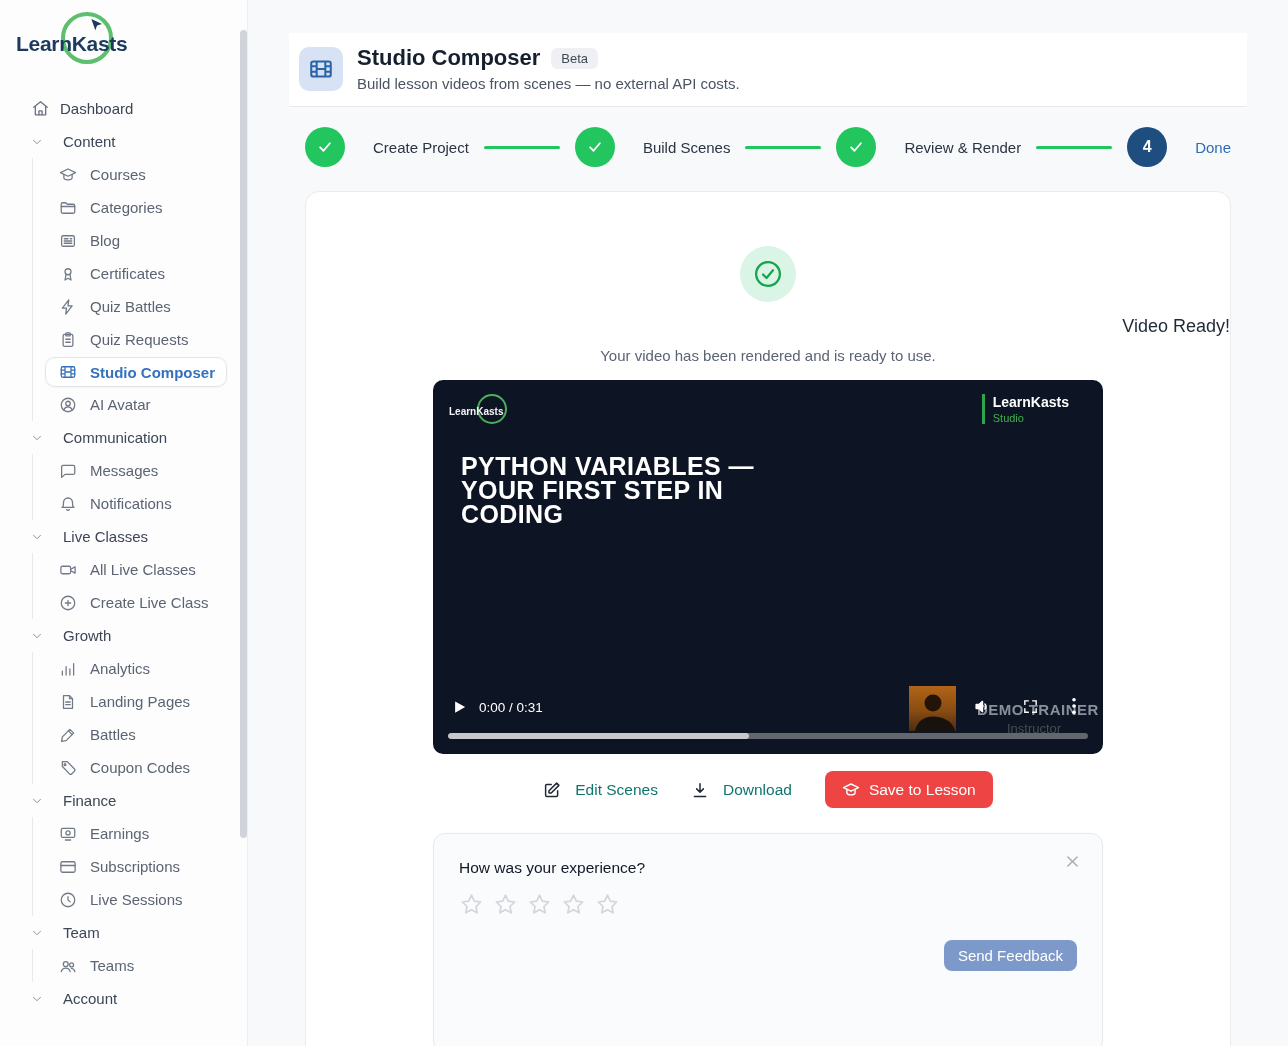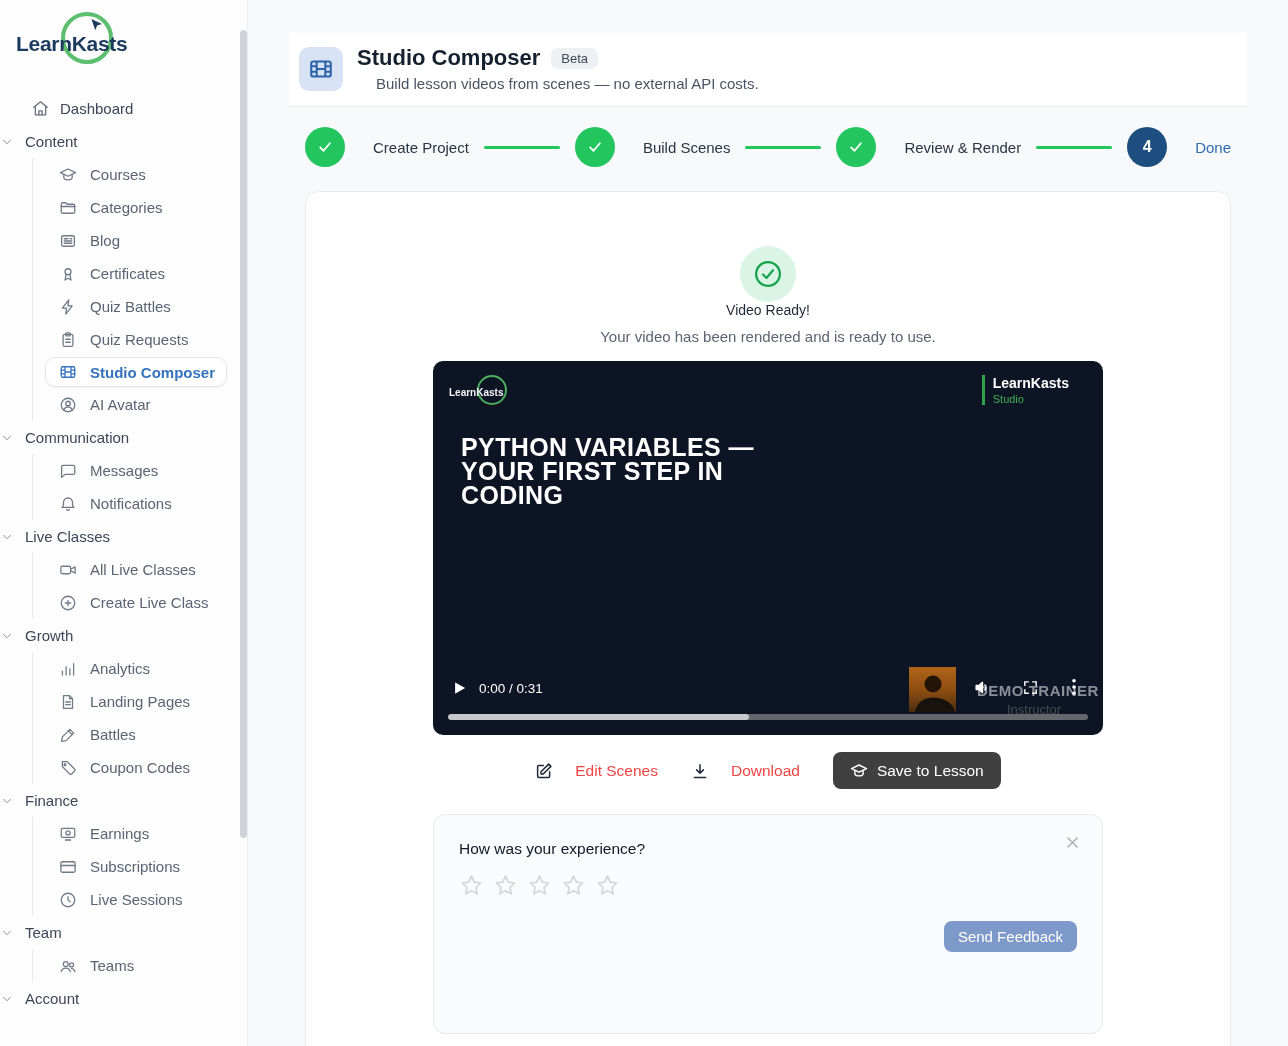--- a/index.html
+++ b/index.html
@@ -8,56 +8,56 @@
 
   
   .sidebar { width:248px; min-width:248px; height:1046px; background:#fdfdfe; border-right:1px solid #eceef1; position:relative; overflow:hidden; }
   .sb-scrollbar { position:absolute; right:0; top:30px; width:7px; height:808px; background:#d0d4da; border-radius:4px; }
   .logo-wrap { position:relative; height:90px; }
   .logo-text { position:absolute; left:16px; top:32px; font-size:21px; font-weight:bold; color:#1c3a5e; letter-spacing:-0.3px; z-index:2; }
   .logo-ring { position:absolute; left:61px; top:12px; width:52px; height:52px; border:4px solid #5cbf6e; border-radius:50%; }
   .logo-cursor { position:absolute; left:88px; top:17px; width:16px; height:16px; z-index:3; }
   .nav { padding-top:2px; }
   .nav-row { display:flex; align-items:center; height:33px; cursor:pointer; }
-  .nav-top { gap:11px; color:#3b4656; font-size:15px; }
+  .nav-top { padding-left:30px; gap:19px; color:#3b4656; font-size:15px; }
   .nav-top.link { padding-left:31px; gap:10px; }
   .nav-top .chev { width:14px; height:14px; color:#8a919c; flex:0 0 auto; display:flex; }
   .nav-top .ic { width:19px; height:19px; color:#6b7280; display:flex; }
   .nav-children { margin-left:32px; border-left:1px solid #e6e9ed; }
   .nav-sub { display:flex; align-items:center; height:33px; padding-left:26px; gap:13px; color:#5b6472; font-size:15px; cursor:pointer; }
   .nav-sub .ic { width:18px; height:18px; color:#717a86; display:flex; flex:0 0 auto; }
   .nav-sub.active { margin:1px 20px 1px 12px; height:30px; padding-left:13px; background:#fff; border:1px solid #e1e5ea; border-radius:10px; color:#3572bd; font-weight:bold; box-shadow:0 1px 2px rgba(20,40,80,.04); }
   .nav-sub.active .ic { color:#3572bd; }
   .ic svg, .chev svg { width:100%; height:100%; }
 
   
   .main { flex:1; height:1046px; overflow:hidden; padding:33px 41px 0 41px; }
   .page-header { background:#fff; border-bottom:1px solid #e7e9ec; display:flex; align-items:center; gap:14px; padding:12px 10px 14px 10px; }
   .hdr-icon { width:44px; height:44px; border-radius:10px; background:#d7e3f4; display:flex; align-items:center; justify-content:center; color:#2c63a8; flex:0 0 auto; }
   .hdr-icon svg { width:26px; height:26px; }
   .hdr-titlerow { display:flex; align-items:center; gap:11px; }
   .hdr-title { font-size:22px; font-weight:bold; color:#15202e; }
   .hdr-badge { background:#eef0f3; color:#3f4854; font-size:13px; padding:3px 10px; border-radius:7px; }
-  .hdr-sub { font-size:15px; color:#4a5462; margin-top:4px;margin-left:19px; }
+  .hdr-sub { font-size:15px; color:#4a5462; margin-top:4px; }
 
   
   .stepper { margin:16px 16px 0; height:48px; display:flex; align-items:center; }
   .step { display:flex; align-items:center; gap:28px; flex:0 0 auto; }
   .step-circle { width:40px; height:40px; border-radius:50%; background:#22c55e; display:flex; align-items:center; justify-content:center; color:#fff; }
   .step-circle svg { width:18px; height:18px; }
   .step-circle.current { background:#1d4e7f; font-size:16px; font-weight:bold; }
   .step-label { font-size:15px; color:#2a3442; white-space:nowrap; }
   .step-label.cur { color:#2e6cb2; }
   .step-line { flex:1 1 auto; height:3px; background:#22c55e; border-radius:2px; margin:0 15px; }
 
   
   .card { margin:20px 16px 0; background:#fff; border:1px solid #e9ebee; border-radius:14px; height:880px; padding-top:54px; }
   .success-circle { width:56px; height:56px; border-radius:50%; background:#daf4e6; margin:0 auto; display:flex; align-items:center; justify-content:center; }
   .success-circle svg { width:30px; height:30px; }
-  .result-title { text-align:center; font-size:14px; color:#1f2937; }
+  .result-title { text-align:right; margin-top:14px; font-size:18px; color:#1f2937; }
   .result-sub { text-align:center; margin-top:10px; font-size:15px; color:#5b6472; }
 
   
   .video { width:670px; height:374px; margin:16px auto 0; background:#0d1423; border-radius:10px; position:relative; overflow:hidden; cursor:pointer; }
   .v-logo { position:absolute; left:16px; top:14px; width:64px; height:34px; }
   .v-logo-ring { position:absolute; left:28px; top:0; width:30px; height:30px; border:2px solid #4caf5e; border-radius:50%; }
   .v-logo-text { position:absolute; left:0; top:12px; color:#f2f4f7; font-size:10px; font-weight:bold; }
   .v-brand { position:absolute; top:14px; right:34px; border-left:3px solid #2ea44f; padding-left:8px; }
   .v-brand-name { color:#fff; font-size:14px; font-weight:bold; }
   .v-brand-sub { color:#3fae52; font-size:11px; margin-top:2px; }
@@ -72,23 +72,23 @@
   .v-time { position:absolute; left:46px; top:320px; color:#fff; font-size:13.5px; }
   .v-volume { position:absolute; left:540px; top:317px; width:19px; height:19px; color:#fff; }
   .v-full { position:absolute; left:589px; top:318px; width:17px; height:17px; color:#fff; }
   .v-kebab { position:absolute; left:638px; top:317px; width:6px; height:18px; color:#fff; }
   .v-volume svg,.v-full svg,.v-kebab svg,.v-play svg { width:100%; height:100%; }
   .v-progress { position:absolute; left:15px; right:15px; bottom:15px; height:6px; border-radius:3px; background:#63676d; overflow:hidden; }
   .v-buffered { height:100%; background:#c6c8cc; border-radius:3px; }
 
   
   .actions { margin-top:17px; display:flex; align-items:center; justify-content:center; gap:33px; }
-  .link-btn { display:flex; align-items:center; gap:22px; font-size:15.5px; color:#ef4444; font-weight:500; background:none; border:none; cursor:pointer; font-family:inherit; }
+  .link-btn { display:flex; align-items:center; gap:14px; font-size:15.5px; color:#0f766e; font-weight:500; background:none; border:none; cursor:pointer; font-family:inherit; }
   .link-btn .ic { width:18px; height:18px; display:flex; color:#1f2937; }
-  .primary-btn { display:flex; align-items:center; gap:9px; background:#404040; color:#fff; border:none; height:37px; border-radius:8px; padding:0 17px; font-size:15.5px; cursor:pointer; font-family:inherit; }
+  .primary-btn { display:flex; align-items:center; gap:9px; background:#ef4444; color:#fff; border:none; height:37px; border-radius:8px; padding:0 17px; font-size:15.5px; cursor:pointer; font-family:inherit; }
   .primary-btn .ic { width:18px; height:18px; display:flex; color:#fff; }
 
   
   .feedback { width:670px; margin:25px auto 0; background:#fafbfc; border:1px solid #e7e9ec; border-radius:12px; padding:25px; position:relative; height:220px; }
   .fb-q { font-size:15.5px; color:#111827; }
   .fb-close { position:absolute; top:19px; right:21px; width:17px; height:17px; color:#a7adb5; cursor:pointer; }
   .fb-close svg { width:100%; height:100%; }
   .fb-stars { display:flex; gap:9px; margin-top:15px; }
   .fb-star { width:25px; height:25px; color:#d2d6db; cursor:pointer; }
   .fb-star svg { width:100%; height:100%; }

